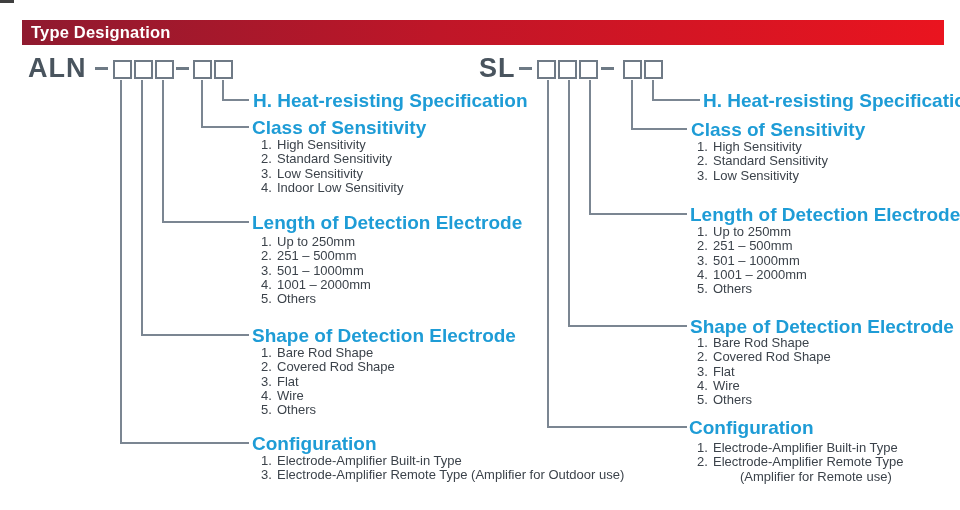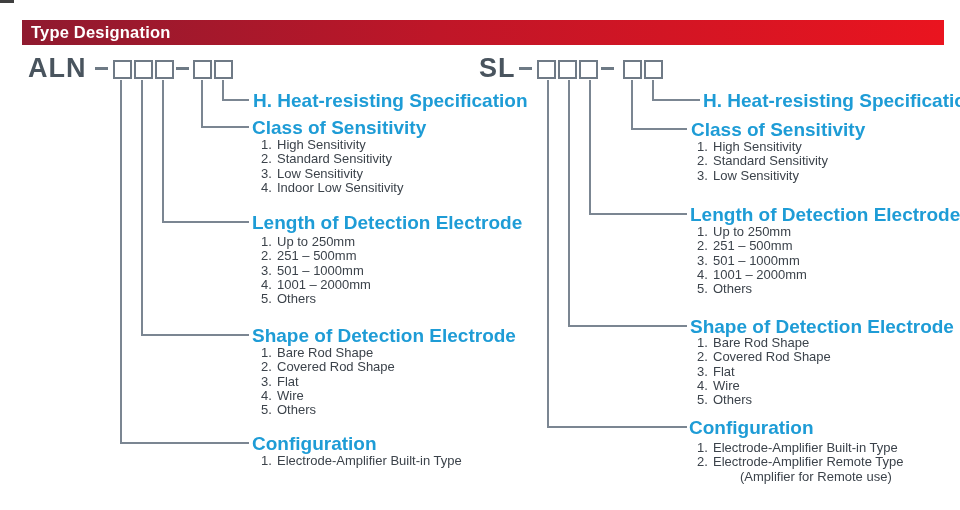--- a/index.html
+++ b/index.html
@@ -114,20 +114,21 @@
     <div class="li"><span class="num">1.</span><span>Bare Rod Shape</span></div>
     <div class="li"><span class="num">2.</span><span>Covered Rod Shape</span></div>
     <div class="li"><span class="num">3.</span><span>Flat</span></div>
     <div class="li"><span class="num">4.</span><span>Wire</span></div>
     <div class="li"><span class="num">5.</span><span>Others</span></div>
   </div>
 
   <div class="sec-title at-config">Configuration</div>
   <div class="list al-config">
     <div class="li"><span class="num">1.</span><span>Electrode-Amplifier Built-in Type</span></div>
+    <div class="li"><span class="num">3.</span><span>Electrode-Amplifier Remote Type (Amplifier for Outdoor use)</span></div>
   </div>
 
   <span class="prefix prefix-sl">SL</span>
   <div class="dash ds1"></div>
   <div class="dbox bs1"></div>
   <div class="dbox bs2"></div>
   <div class="dbox bs3"></div>
   <div class="dash ds2"></div>
   <div class="dbox bs4"></div>
   <div class="dbox bs5"></div>

